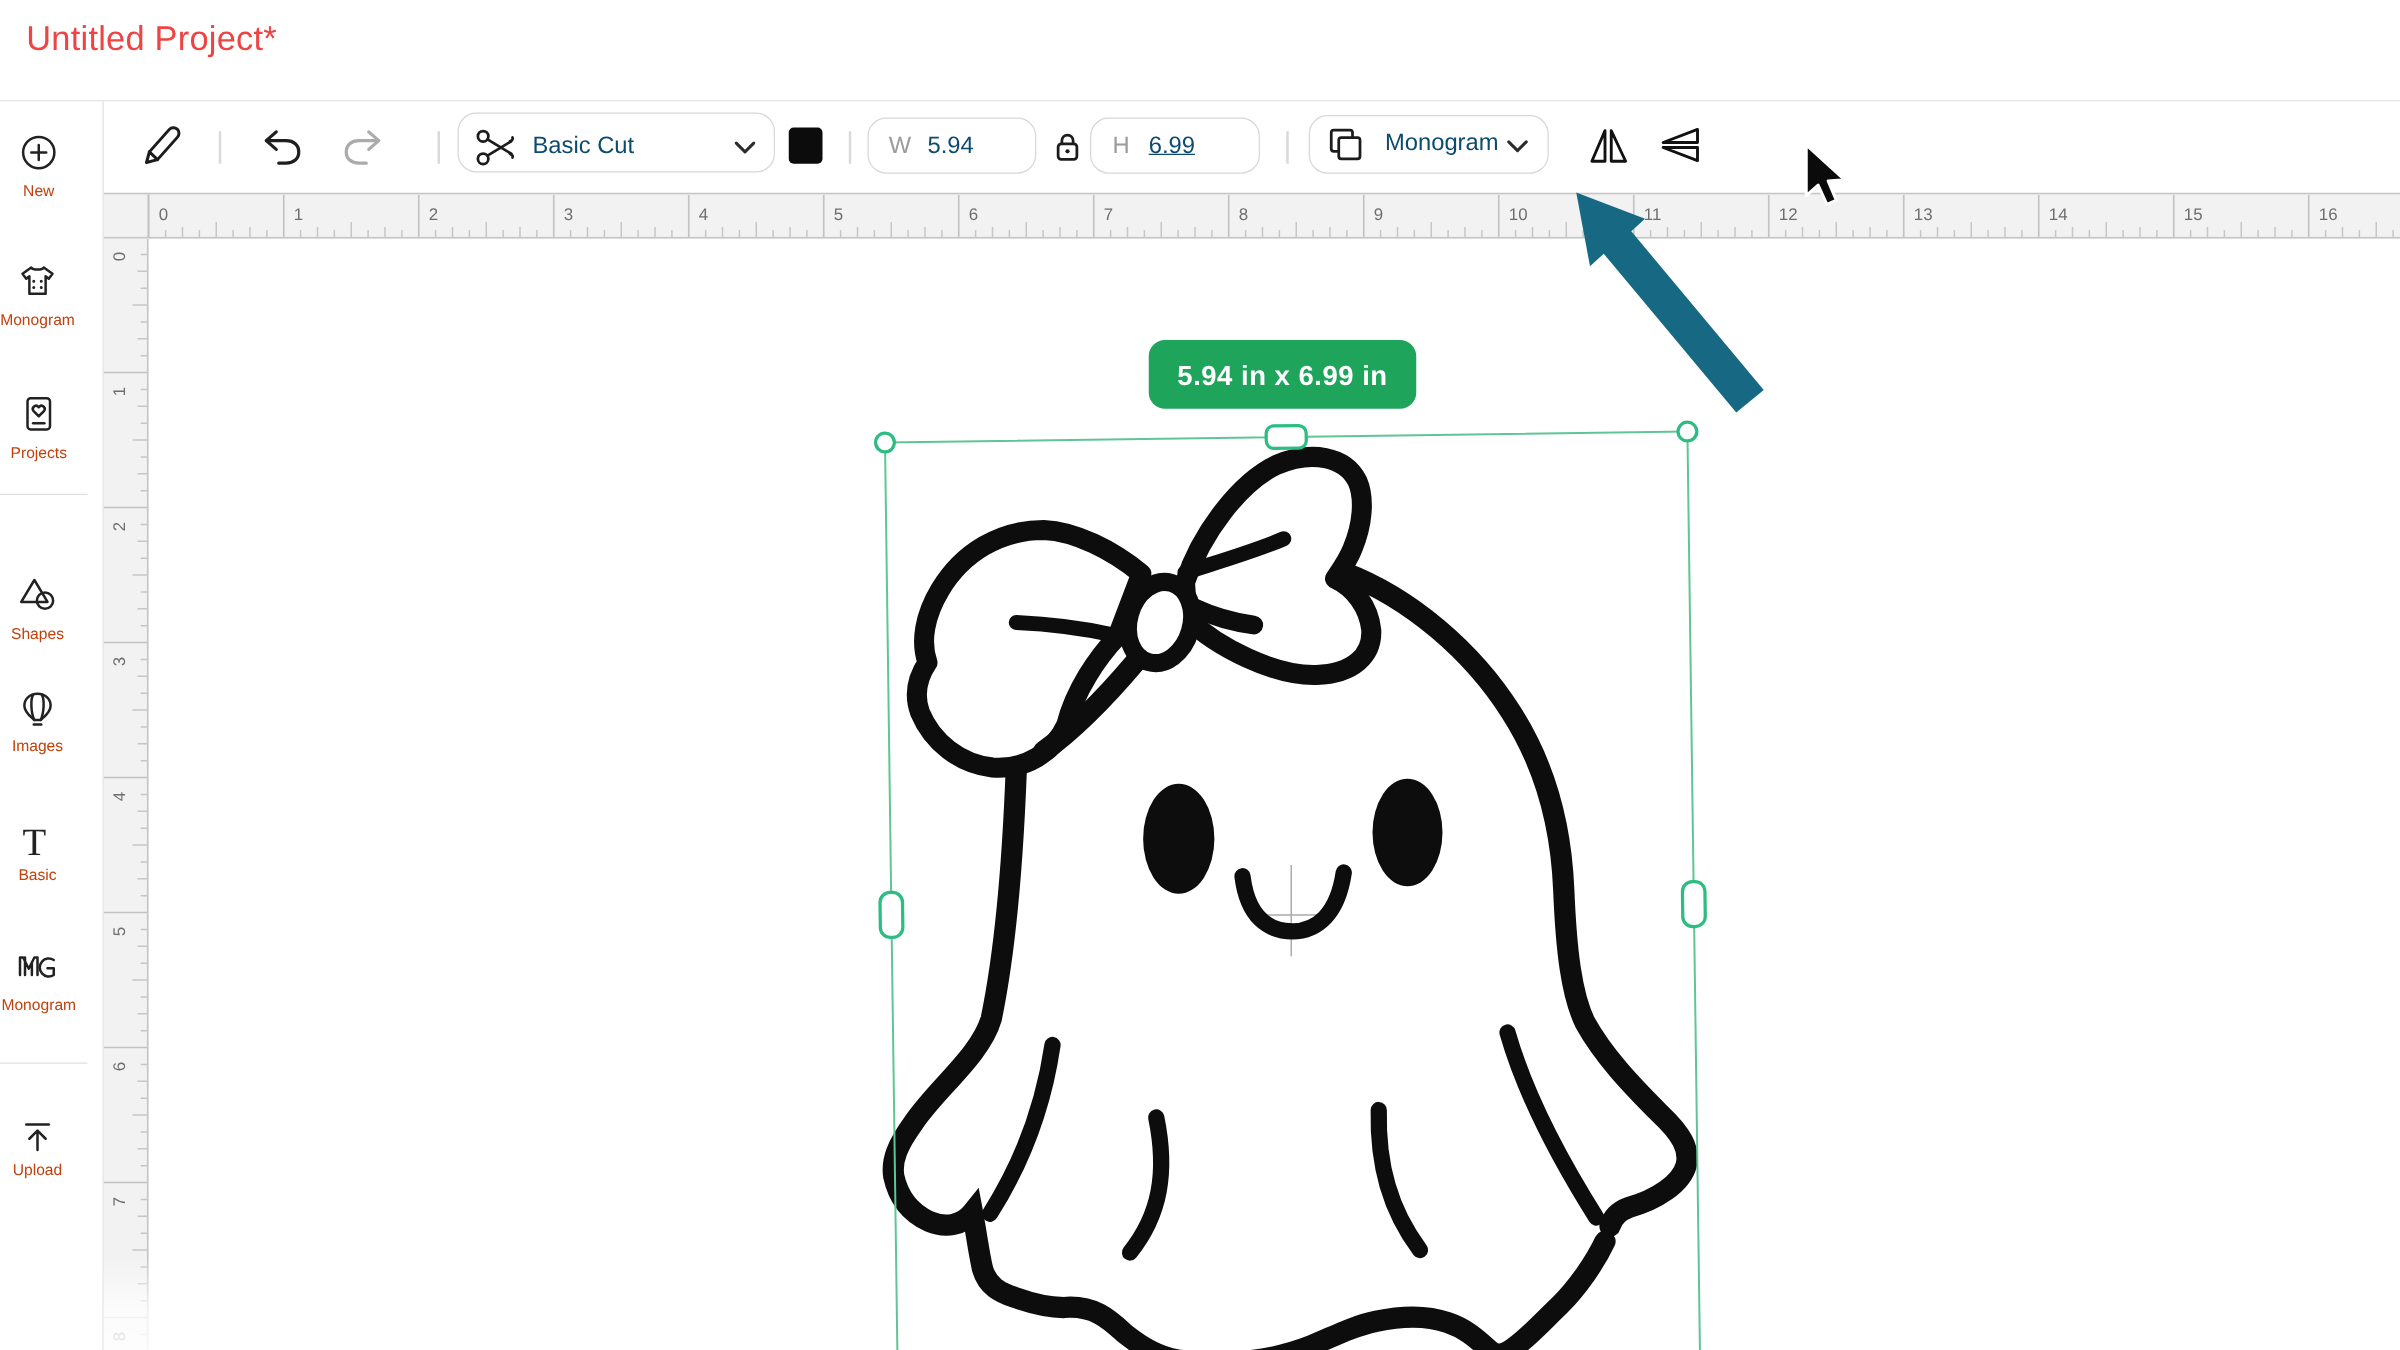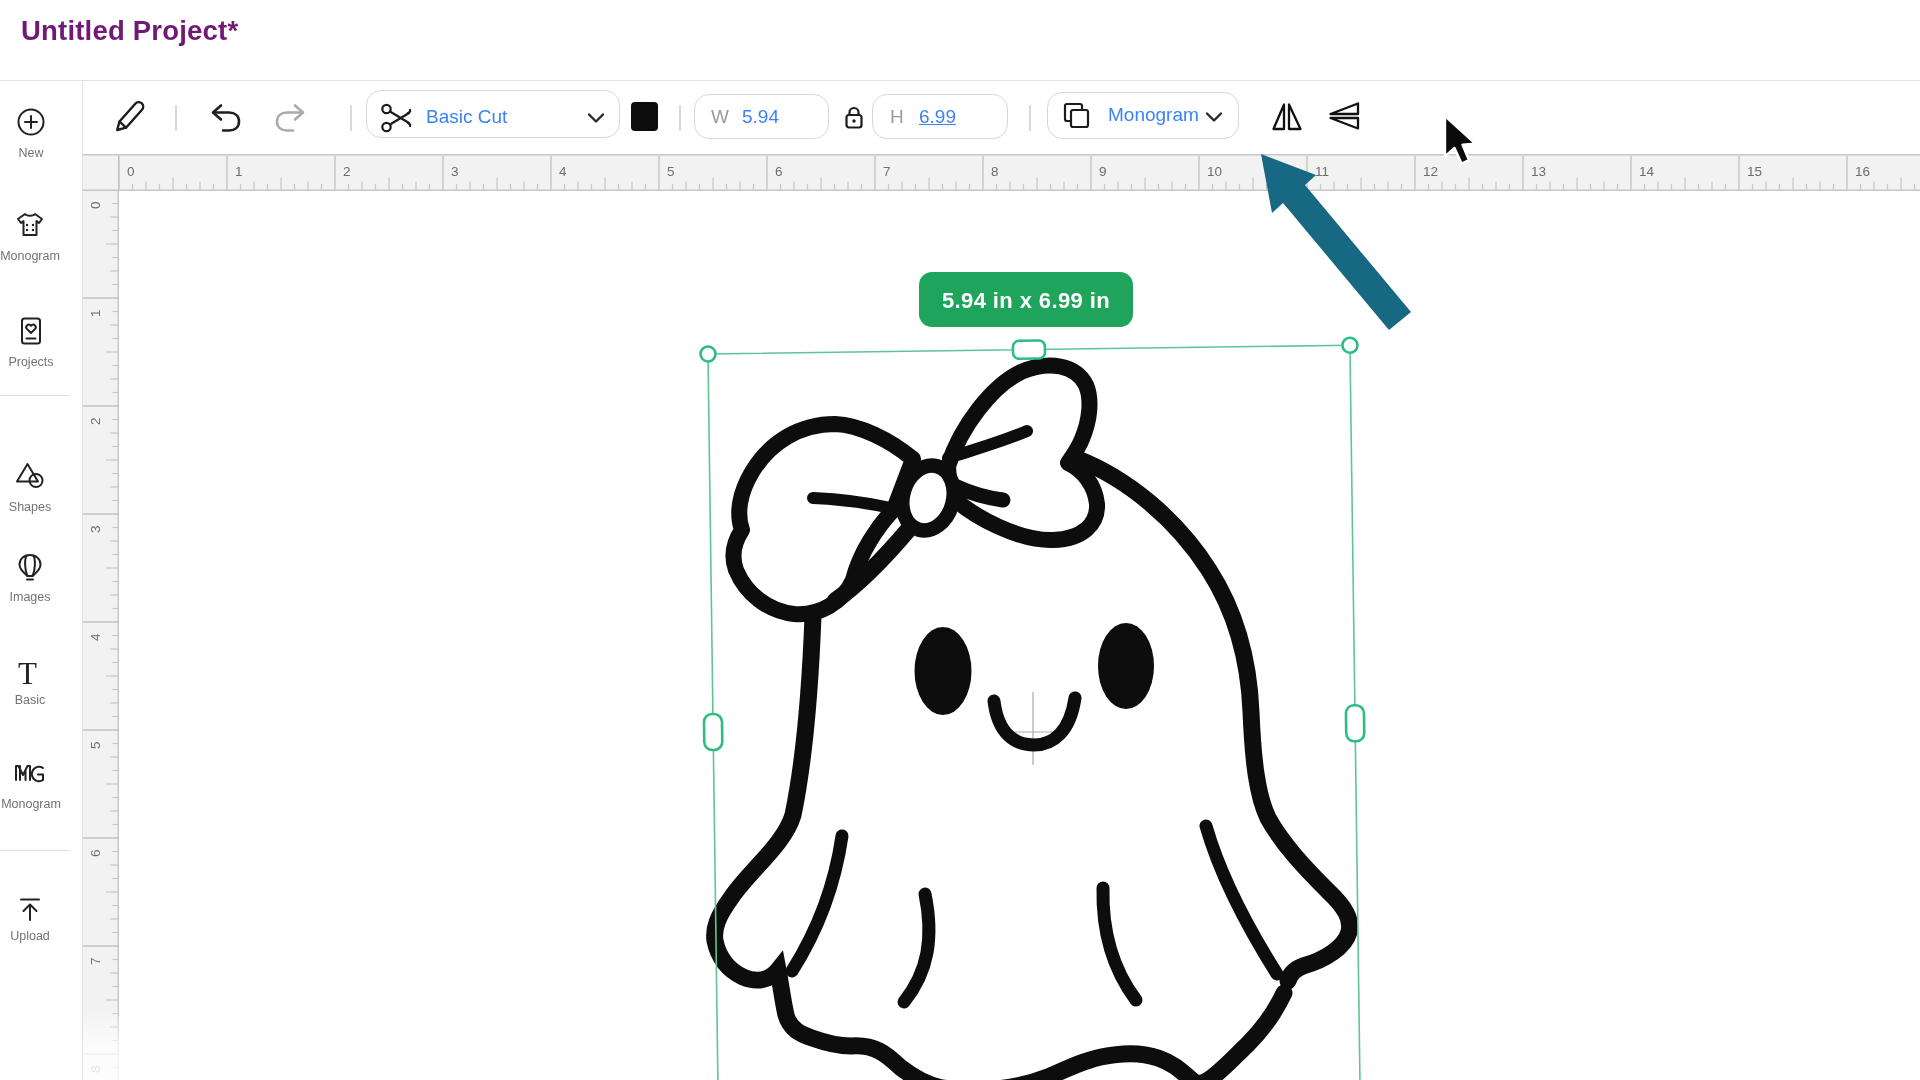--- a/index.html
+++ b/index.html
@@ -1,25 +1,25 @@
 <!DOCTYPE html>
 <html><head><meta charset="utf-8">
 <style>
 html,body{margin:0;padding:0;}
 #root{position:relative;width:1920px;height:1080px;background:#ffffff;overflow:hidden;
   font-family:"Liberation Sans",sans-serif;}
 .abs{position:absolute;}
-.lbl{position:absolute;font-size:12.5px;color:#737373;text-align:center;transform:translateX(-50%);white-space:nowrap;}
+.lbl{position:absolute;font-size:12.5px;color:#c2410c;text-align:center;transform:translateX(-50%);white-space:nowrap;}
 .sep{position:absolute;width:2px;background:#d9d9d9;}
 .box{position:absolute;border:1.5px solid #d8d8dc;border-radius:15px;background:#fff;}
-.tb-text{position:absolute;font-size:19px;color:#3b82f6;white-space:nowrap;}
+.tb-text{position:absolute;font-size:19px;color:#0c4a6e;white-space:nowrap;}
 </style></head>
 <body>
 <div id="root">
-<div class="abs" style="left:21px;top:15px;font-size:27.5px;font-weight:700;color:#701a75;letter-spacing:.2px;">Untitled Project*</div>
+<div class="abs" style="left:21px;top:15px;font-size:27.5px;font-weight:400;color:#ef4444;letter-spacing:.2px;">Untitled Project*</div>
 <div class="abs" style="left:0;top:80px;width:1920px;height:1px;background:#e4e4e4;"></div>
 <div class="abs" style="left:82px;top:81px;width:1px;height:999px;background:#e2e2e2;"></div>
 <svg class="abs" style="left:14px;top:105px;" width="34" height="34" viewBox="0 0 34 34" fill="none" stroke="#222" stroke-width="2" stroke-linecap="round" stroke-linejoin="round">
       <circle cx="17" cy="17" r="12.5"></circle>
       <path d="M17 11v12M11 17h12"></path>
     </svg>
 <div class="lbl" style="left:31px;top:146px;">New</div>
 <svg class="abs" style="left:13px;top:208px;" width="34" height="34" viewBox="0 0 34 34" fill="none" stroke="#222" stroke-width="2" stroke-linecap="round" stroke-linejoin="round">
       <path d="M12 6 L5 11 L8 15 L10.5 13 V27 H23.5 V13 L26 15 L29 11 L22 6 C20.5 8.2 13.5 8.2 12 6 Z"></path>
       <path d="M14 17h.01M20 17h.01M14 22h.01M20 22h.01" stroke-width="2.4"></path>

